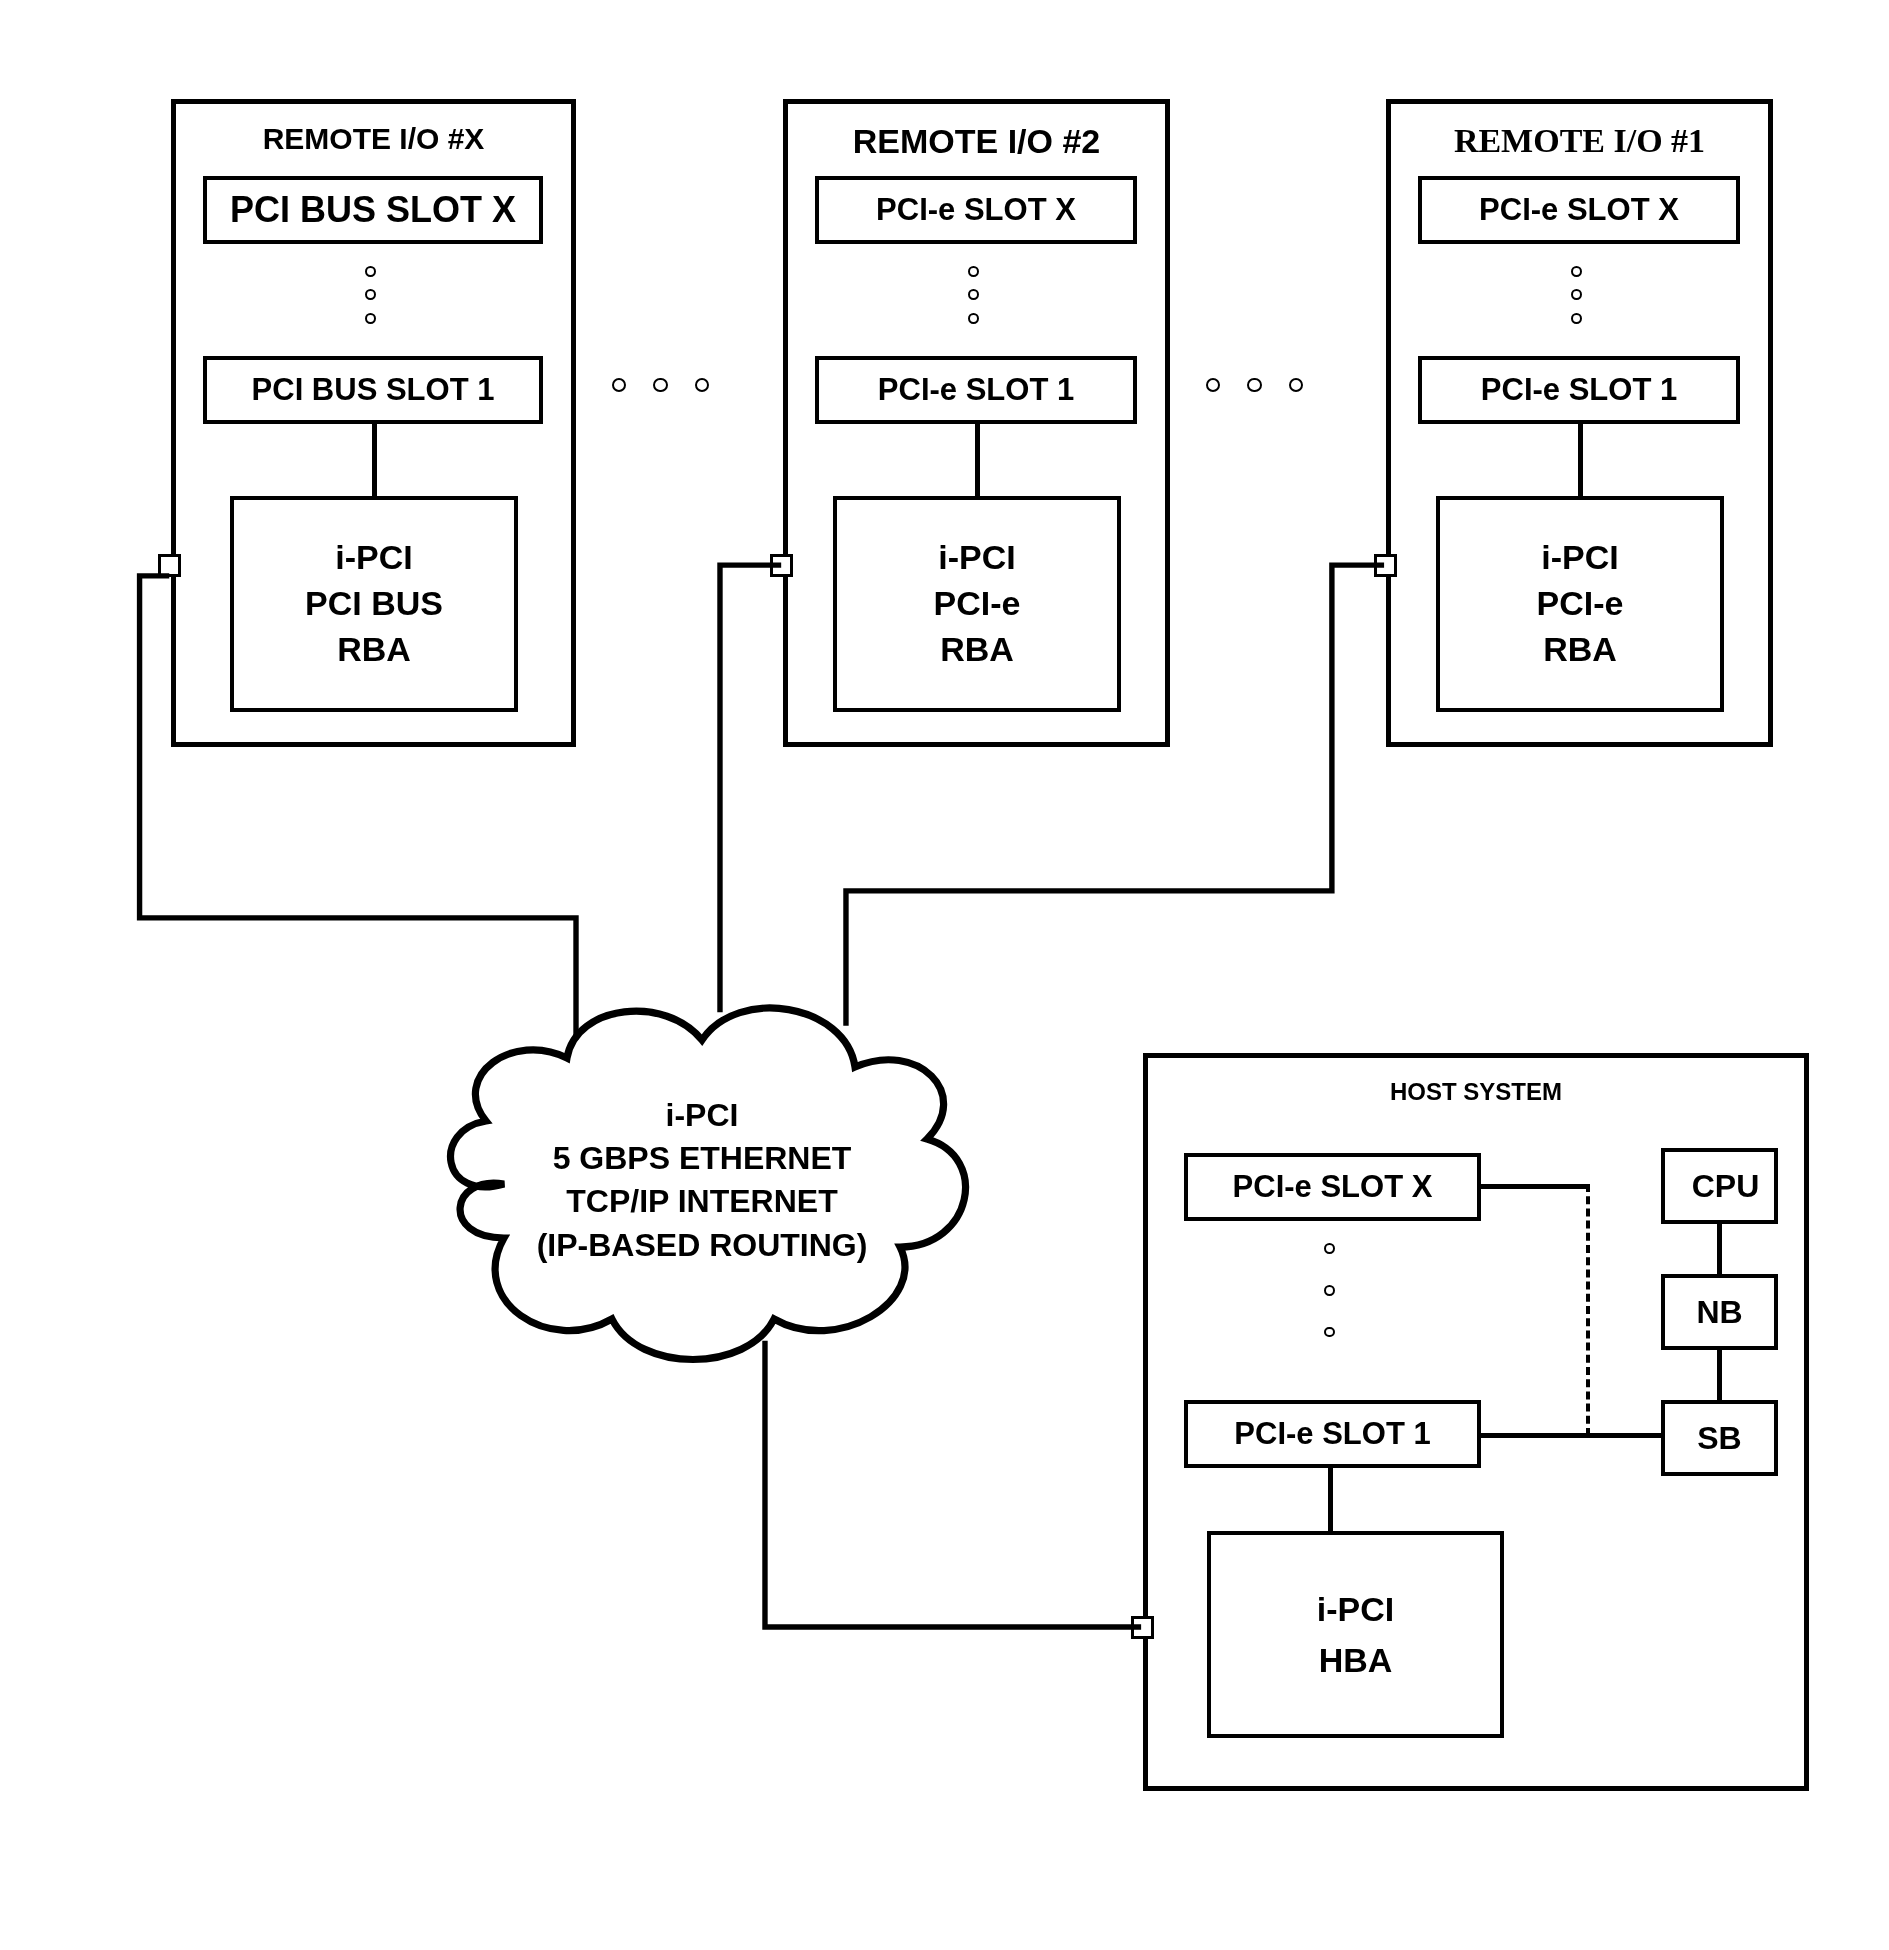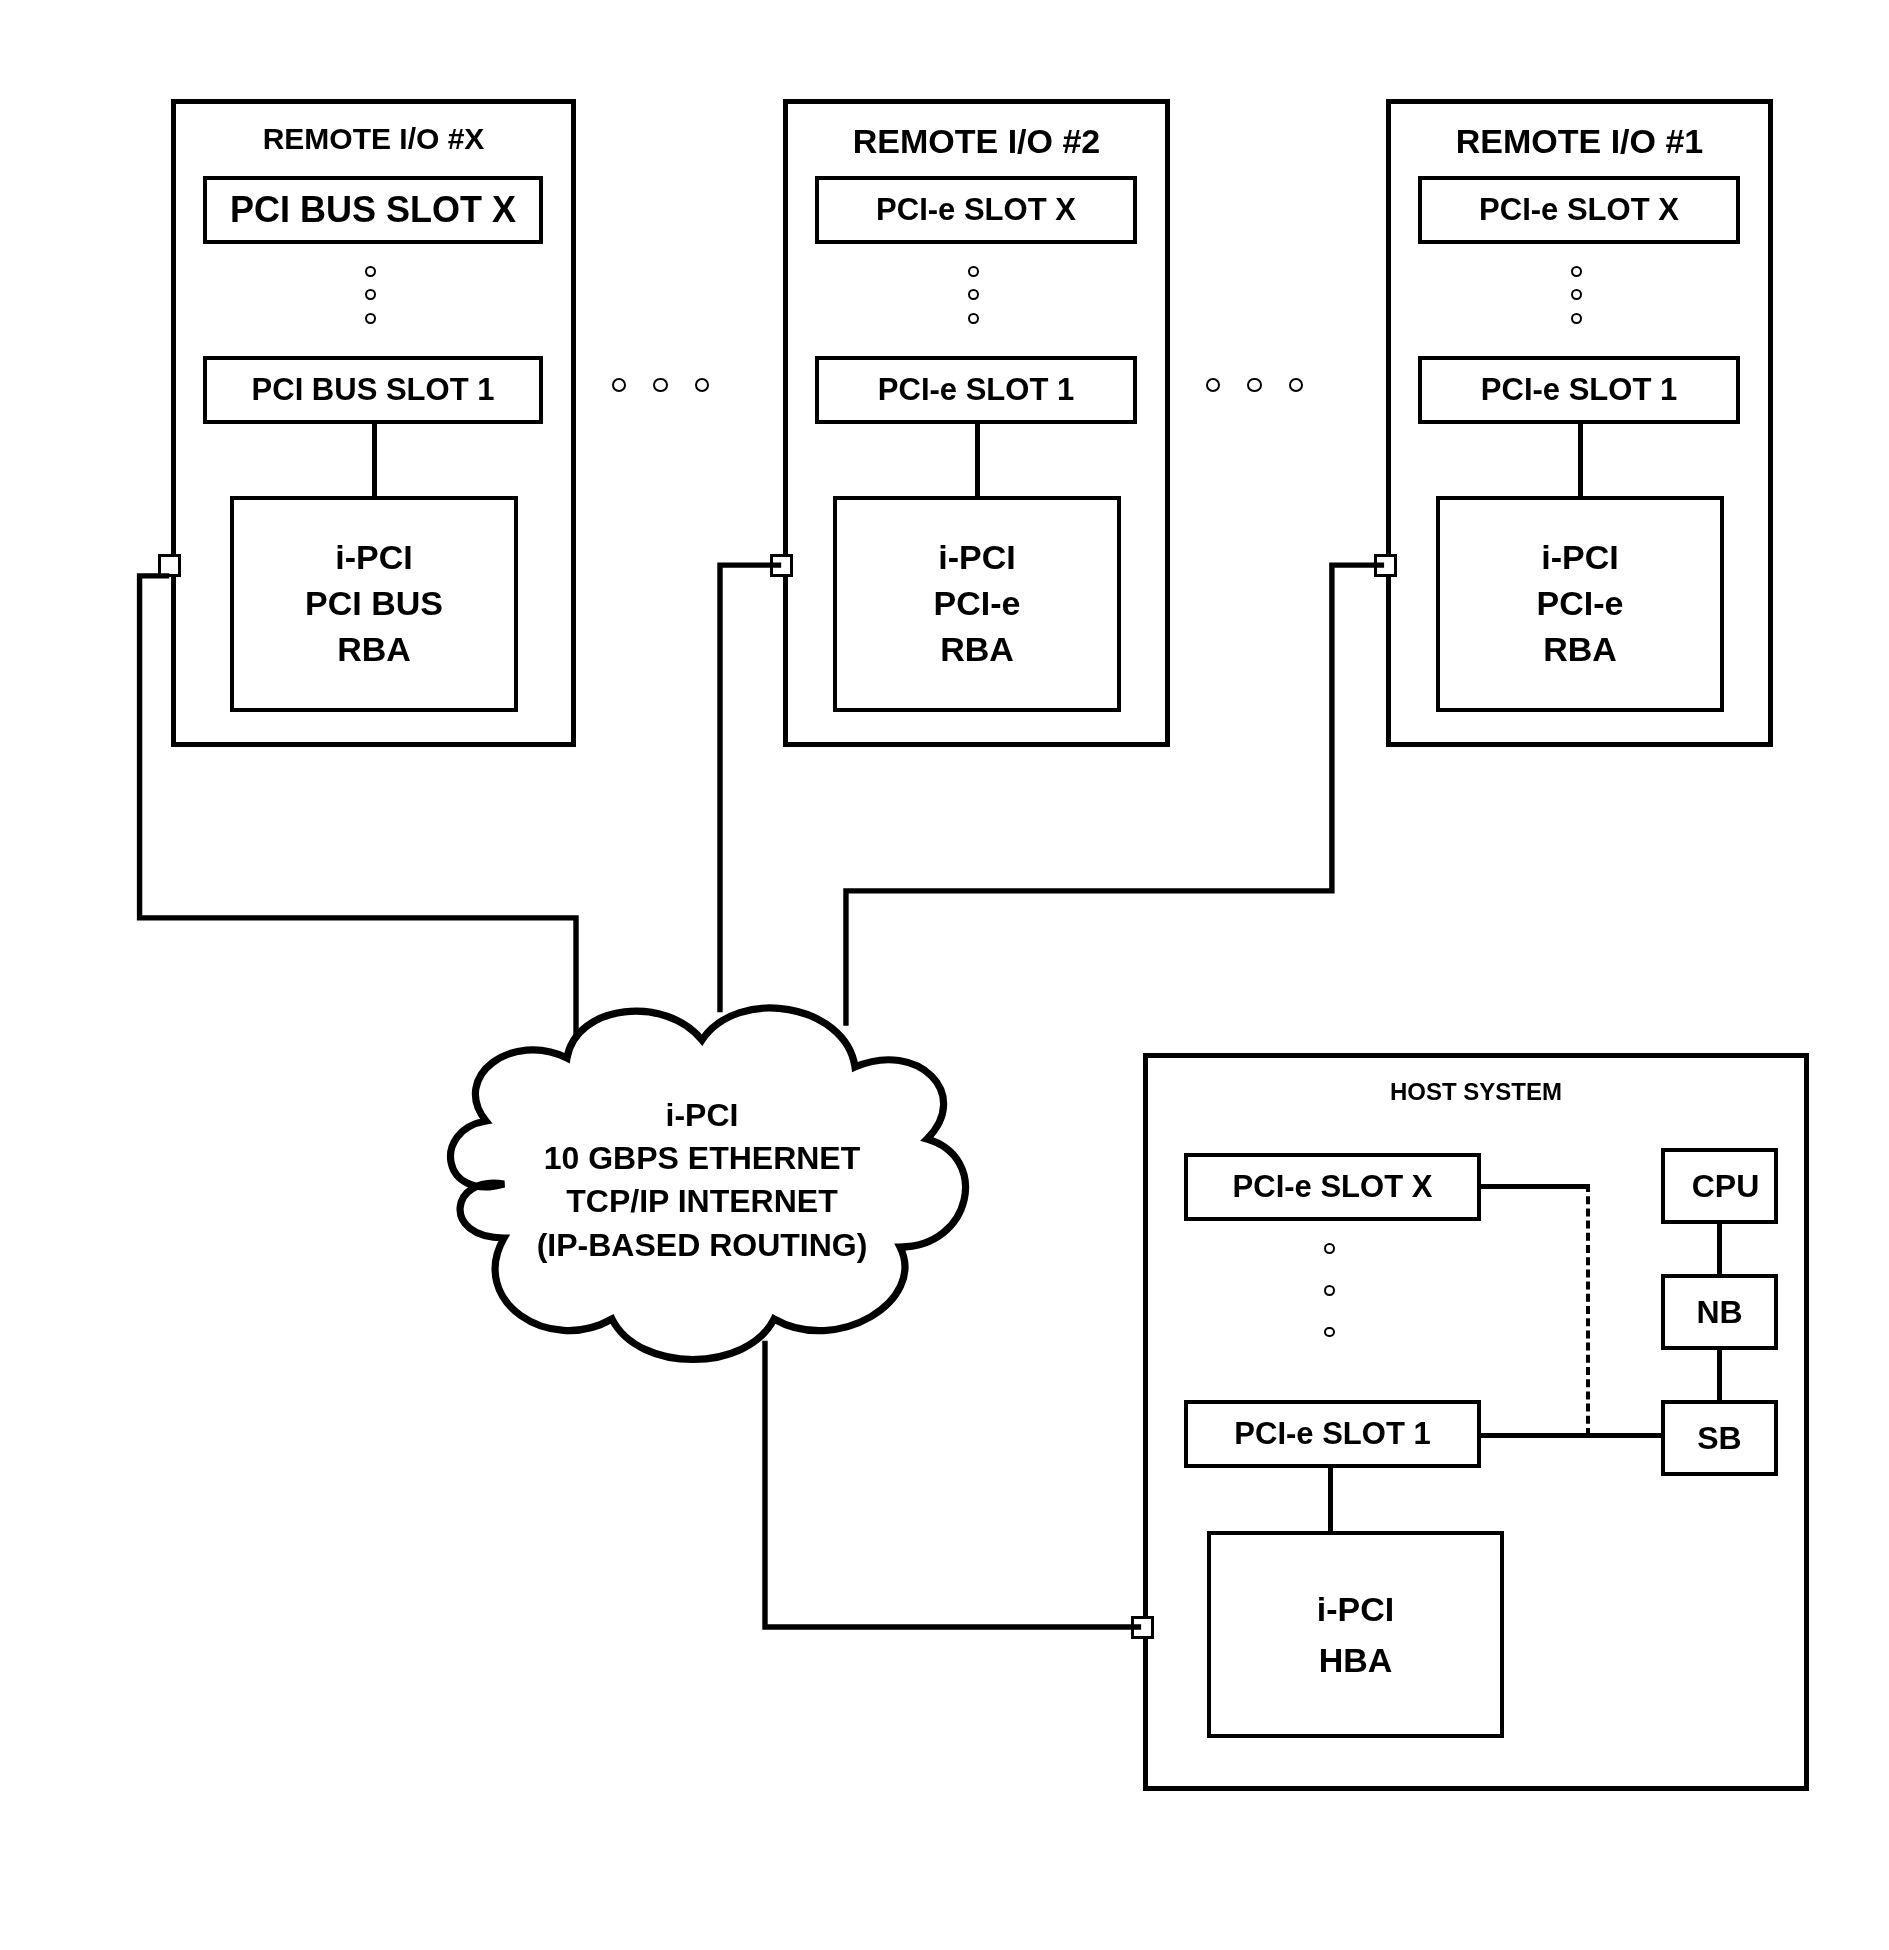--- a/index.html
+++ b/index.html
@@ -143,21 +143,21 @@
   </div>
   <div class="port" style="left:770px; top:554px;"></div>
 
   <div class="hdots" style="left:1206px; top:378px;">
       <span></span>
       <span></span>
       <span></span>
     </div>
 
   <div class="box" style="left:1386px; top:99px; width:387px; height:648px;">
-    <div class="title" style="top:18px; font-size:34px;">REMOTE I/O #1</div>
+    <div class="title" style="top:18px; font-size:34px;font-family:Liberation Serif, serif;">REMOTE I/O #1</div>
     <div class="inner-box" style="left:27px; top:72px; width:322px; height:68px; font-size:31px;">
       <span>PCI-e SLOT X</span>
     </div>
     <div class="vdots" style="left:180px; top:162px;">
         <span></span>
         <span></span>
         <span></span>
       </div>
     <div class="inner-box" style="left:27px; top:252px; width:322px; height:68px; font-size:31px;">
       <span>PCI-e SLOT 1</span>
@@ -179,21 +179,21 @@
              C 380 20, 500 40, 510 110
              C 580 80, 640 140, 590 190
              C 660 210, 640 310, 560 310
              C 590 370, 490 430, 420 390
              C 390 450, 270 450, 240 390
              C 170 430, 80 370, 120 300
              C 50 300, 60 230, 120 240 Z" fill="none" stroke="#000" stroke-width="8"></path>
   </svg>
   <div class="cloud-text" style="left:522px; top:1094px; font-size:32px; line-height:1.35;">
     <span>i-PCI</span><br>
-    <span>10 GBPS ETHERNET</span><br>
+    <span>5 GBPS ETHERNET</span><br>
     <span>TCP/IP INTERNET</span><br>
     <span>(IP-BASED ROUTING)</span>
   </div>
 
   <svg style="left:0; top:0;" width="1889" height="1950" viewBox="0 0 2099 2167">
     <path d="M 188 640 L 155 640 L 155 1020 L 640 1020 L 640 1155" fill="none" stroke="#000" stroke-width="6"></path>
   </svg>
 
   <svg style="left:0; top:0;" width="1889" height="1950" viewBox="0 0 2099 2167">
     <path d="M 868 628 L 800 628 L 800 1125" fill="none" stroke="#000" stroke-width="6"></path>

